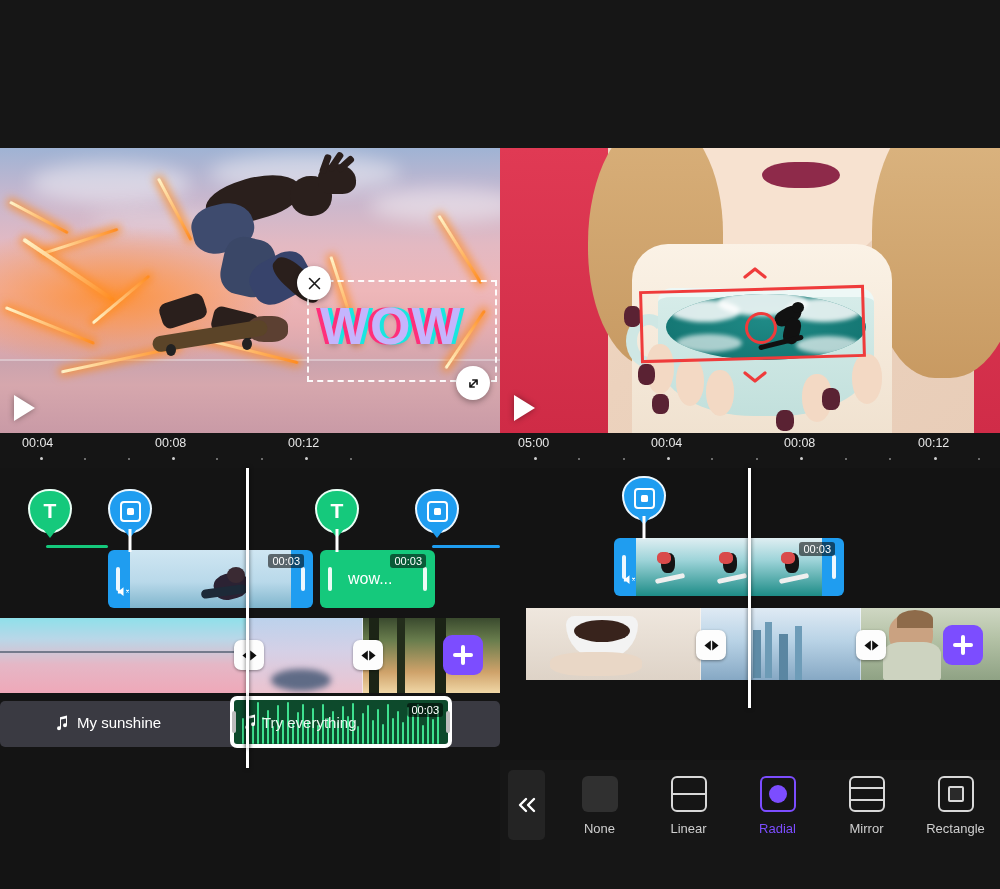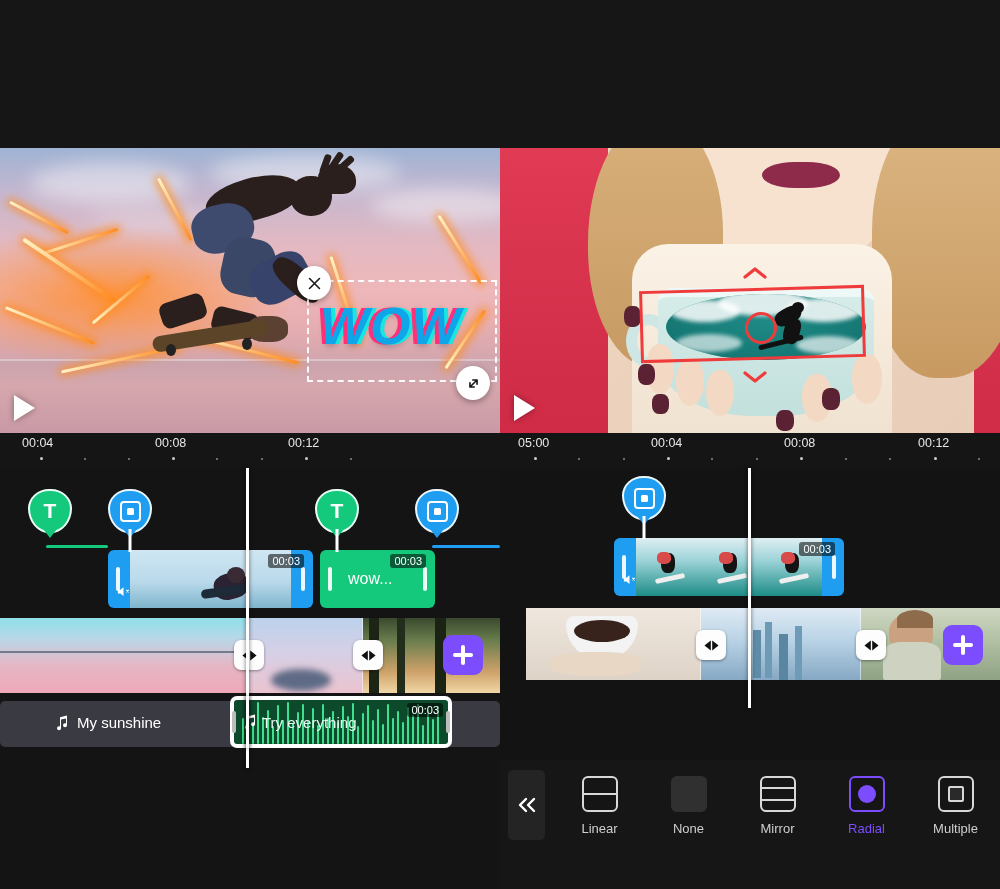--- a/index.html
+++ b/index.html
@@ -69,21 +69,21 @@
   .finger { position:absolute; border-radius:46% 46% 50% 50%; background:#f3d9c4; }
   .nail { position:absolute; border-radius:40%; background:#5a2233; }
 
   
   .play-tri { position:absolute; left:14px; bottom:12px; width:0; height:0;
     border-left:21px solid #fff; border-top:13px solid transparent; border-bottom:13px solid transparent;
     filter:drop-shadow(0 0 3px rgba(0,0,0,.4)); }
   .wowbox { position:absolute; left:307px; top:281px; width:193px; height:108px;
     border:2px dashed rgba(255,255,255,.95); }
   .wowtext { position:absolute; left:322px; top:300px; font-size:52px; font-weight:bold;
-    font-style:italic; color:#0ea5e9; letter-spacing:1px;
+    color:#c4b5fd; letter-spacing:1px;
     text-shadow:-4px 0 0 #ff2f7a, 4px 0 0 #19e6df, 0 2px 6px rgba(0,0,0,.25); }
   .rnd-btn { position:absolute; width:34px; height:34px; border-radius:50%; background:#fff;
     display:flex; align-items:center; justify-content:center;
     box-shadow:0 2px 6px rgba(0,0,0,.35); }
   .rnd-btn svg { width:17px; height:17px; stroke:#1a1a1a; stroke-width:2.3; fill:none;
     stroke-linecap:round; }
 
   .mask-rect { position:absolute; left:140px; top:140px; width:225px; height:72px;
     border:3px solid #ef3b3b; transform:rotate(-1.6deg); }
   .mask-circ { position:absolute; left:245px; top:164px; width:32px; height:32px;
@@ -566,39 +566,39 @@
     </div>
 
     <div class="mask-bar">
       <div class="collapse">
         <svg viewBox="0 0 22 18">
             <path d="M10 3 L4 9 L10 15 M18 3 L12 9 L18 15"></path>
           </svg>
       </div>
       <div class="mask-opts">
         <div class="mask-opt">
+          <div class="mask-ico mi-none"></div>
+          <div class="mask-lbl">None</div>
+        </div>
+        <div class="mask-opt">
           <div class="mask-ico mi-linear"></div>
           <div class="mask-lbl">Linear</div>
-        </div>
-        <div class="mask-opt">
-          <div class="mask-ico mi-none"></div>
-          <div class="mask-lbl">None</div>
-        </div>
-        <div class="mask-opt">
-          <div class="mask-ico mi-mirror"></div>
-          <div class="mask-lbl">Mirror</div>
         </div>
         <div class="mask-opt active">
           <div class="mask-ico mi-radial">
               <i></i>
             </div>
           <div class="mask-lbl">Radial</div>
         </div>
         <div class="mask-opt">
+          <div class="mask-ico mi-mirror"></div>
+          <div class="mask-lbl">Mirror</div>
+        </div>
+        <div class="mask-opt">
           <div class="mask-ico mi-rect">
               <i></i>
             </div>
-          <div class="mask-lbl">Multiple</div>
+          <div class="mask-lbl">Rectangle</div>
         </div>
       </div>
     </div>
   </div>
 </div>
 
 </body></html>

